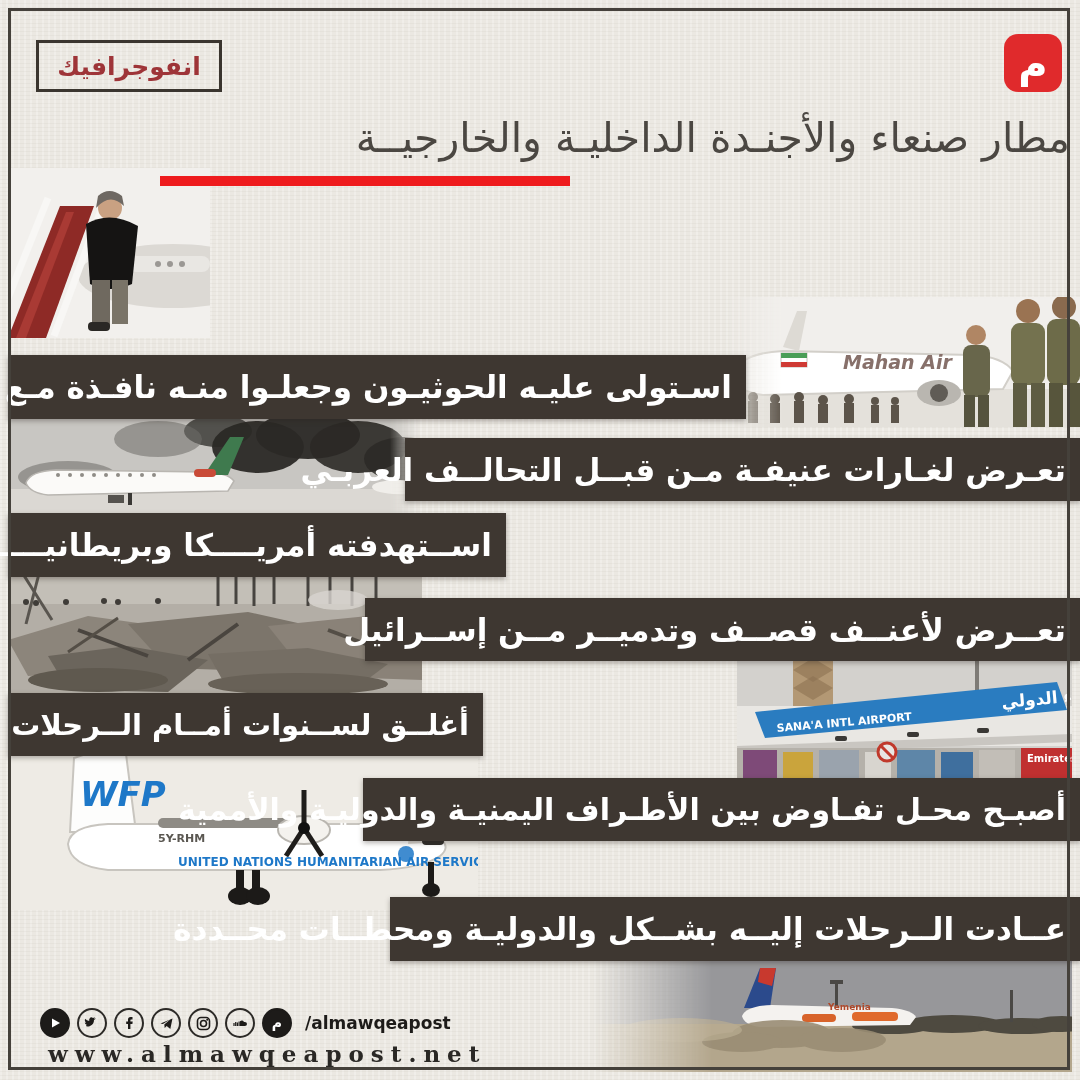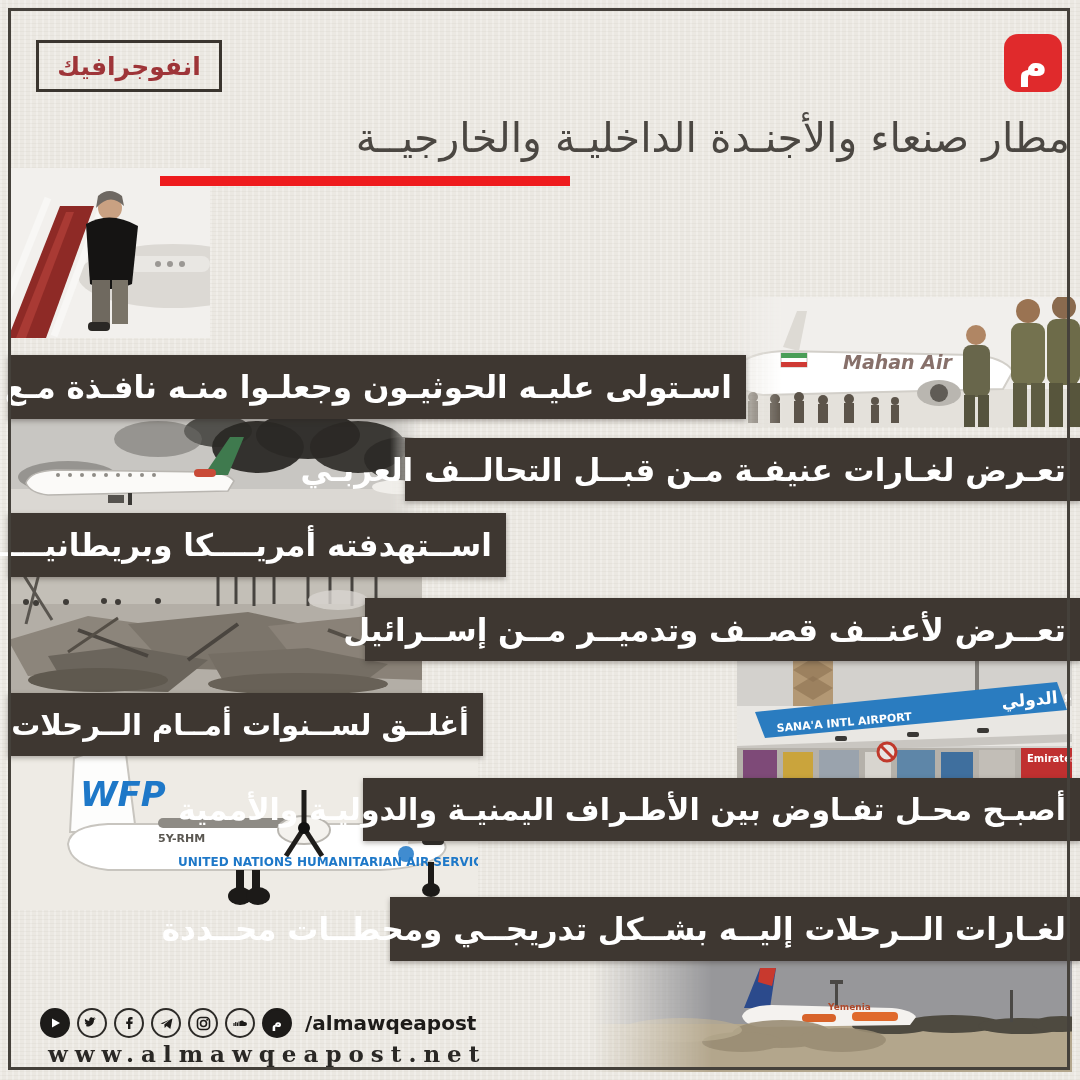--- a/index.html
+++ b/index.html
@@ -53,21 +53,21 @@
   #photo-terminal{left:737px;top:648px;width:335px;height:133px;}
   #photo-wfp{left:8px;top:744px;width:470px;height:166px;}
   #photo-runway{left:592px;top:950px;width:480px;height:122px;
     -webkit-mask-image:linear-gradient(90deg,transparent 0,#000 120px);mask-image:linear-gradient(90deg,transparent 0,#000 120px);}
   
   #social-row{left:40px;top:1006px;height:34px;display:flex;align-items:center;z-index:6;}
   .sicon{width:30px;height:30px;border-radius:50%;border:2px solid #2c2a27;margin-right:7px;
     display:flex;align-items:center;justify-content:center;box-sizing:border-box;background:transparent;}
   .sicon.filled{background:#1d1b19;border-color:#1d1b19;color:#fff;}
   .sicon svg{display:block;}
-  #handle{margin-left:6px;color:#1d1b19;font-size:20px;font-weight:bold;direction:ltr;}
+  #handle{margin-left:6px;color:#1d1b19;font-size:17px;font-weight:bold;direction:ltr;}
   #website{left:48px;top:1040px;z-index:6;color:#2a2825;font-size:23px;font-weight:bold;
     font-family:"DejaVu Serif", serif;letter-spacing:7px;direction:ltr;}
 </style>
 </head>
 <body>
 
 <div id="canvas">
 
   <div id="frame" class="abs"></div>
 
@@ -311,21 +311,21 @@
           <rect x="244" y="126" width="8" height="26"></rect>
         <ellipse cx="232" cy="152" rx="12" ry="9"></ellipse>
           <ellipse cx="250" cy="152" rx="12" ry="9"></ellipse>
         <rect x="420" y="118" width="6" height="26"></rect>
           <ellipse cx="423" cy="146" rx="9" ry="7"></ellipse>
       </g>
     </svg>
   </div>
 
   <div id="b8" class="banner abs">
-    <span>لغـارات الــرحلات إليــه بشــكل تدريجــي ومحطــات محــددة</span>
+    <span>عــادت الــرحلات إليــه بشــكل والدوليـة ومحطــات محــددة</span>
   </div>
 
   <div id="photo-runway" class="photo abs">
     <svg width="480" height="122" viewBox="0 0 480 122">
       <rect width="480" height="122" fill="#a3a2a3"></rect>
       <rect y="0" width="480" height="74" fill="#97979a"></rect>
       <rect y="74" width="480" height="48" fill="#b3a68c"></rect>
       <g fill="#4e4a40">
         <ellipse cx="300" cy="76" rx="40" ry="8"></ellipse>
           <ellipse cx="360" cy="74" rx="50" ry="9"></ellipse>

